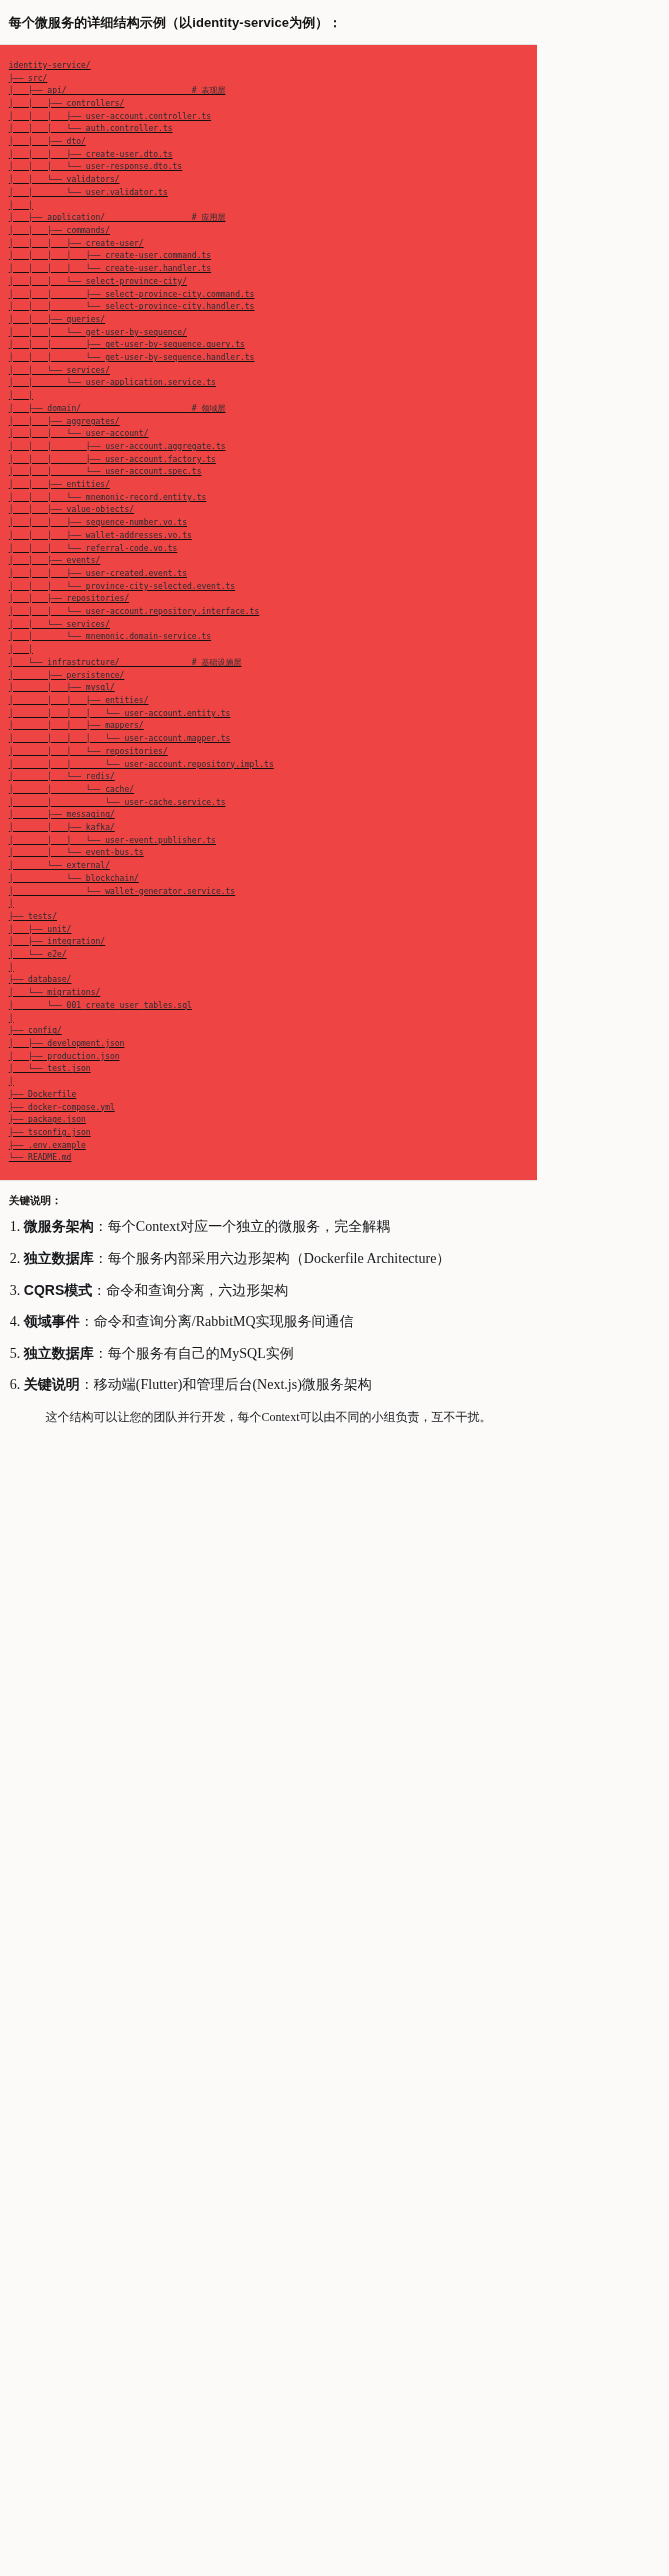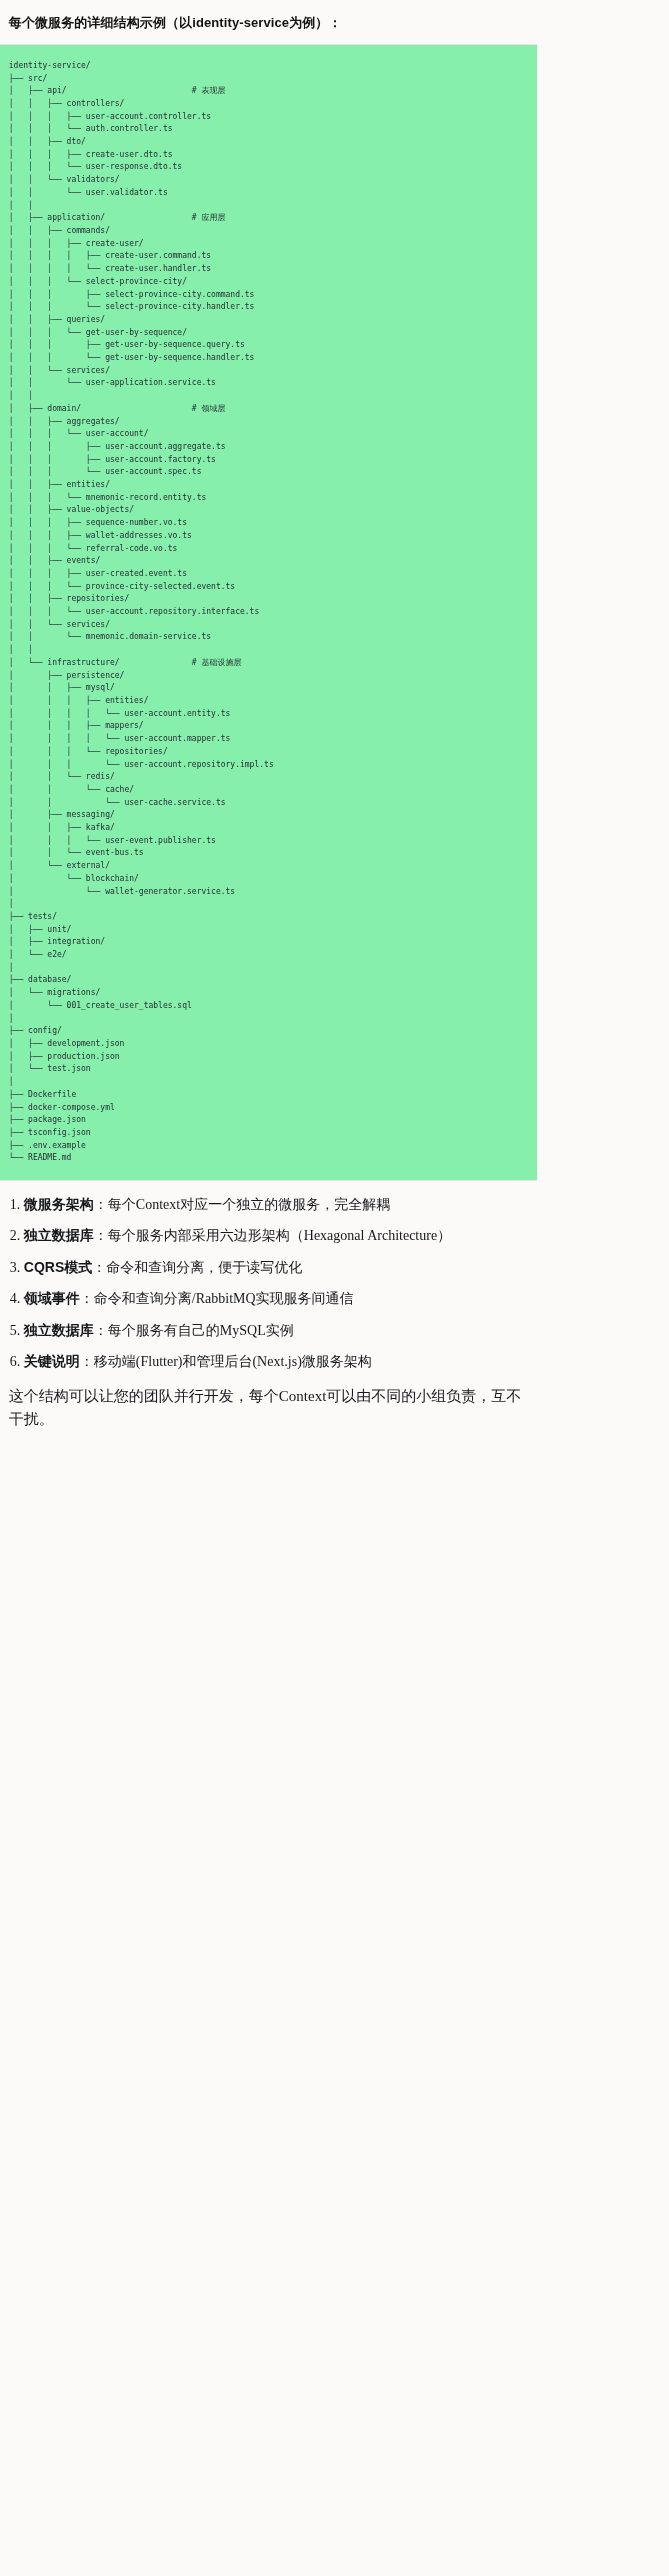--- a/index.html
+++ b/index.html
@@ -33,22 +33,23 @@
     line-height: 1.35;
     color: #121212;
     letter-spacing: 0.1px;
     margin: 0;
   }
 
   
   .tree-block {
     padding: 15px 8.8px 15px 8.8px;
     border-bottom: 0.6px solid #e6e4e0;
-    background: #86efac;
+    background: #ef4444;
     overflow: hidden;
+    text-decoration: underline;
   }
   pre.tree {
     margin: 0;
     font-family: "DejaVu Sans Mono", "Liberation Mono", monospace;
     font-size: 8px;
     line-height: 12.7px;
     color: #262b31;
     white-space: pre;
     letter-spacing: 0px;
     tab-size: 4;
@@ -80,24 +81,25 @@
   .kp-term {
     font-family: "Liberation Sans", "DejaVu Sans", sans-serif;
     font-weight: bold;
   }
   .kp-desc { }
 
   .footnote-section {
     padding: 2.5px 8.8px 12.5px 8.8px;
   }
   .footnote {
-    font-size: 15px;
+    font-size: 12px;
     line-height: 1.55;
     color: #16181c;
     margin: 0;
+    text-align: center;
   }
 </style>
 </head>
 <body>
 
 <div class="page">
 
   <div class="header-section">
     <h1 class="page-title">每个微服务的详细结构示例（以identity-service为例）：</h1>
   </div>
@@ -186,29 +188,30 @@
 │
 ├── Dockerfile
 ├── docker-compose.yml
 ├── package.json
 ├── tsconfig.json
 ├── .env.example
 └── README.md</pre>
   </div>
 
   <div class="keypoints-section">
+    <h2 class="keypoints-title">关键说明：</h2>
     <ol class="keypoints">
       <li>
         <span class="kp-term">微服务架构</span><span class="kp-sep">：</span><span class="kp-desc">每个Context对应一个独立的微服务，完全解耦</span>
       </li>
       <li>
-        <span class="kp-term">独立数据库</span><span class="kp-sep">：</span><span class="kp-desc">每个服务内部采用六边形架构（Hexagonal Architecture）</span>
-      </li>
-      <li>
-        <span class="kp-term">CQRS模式</span><span class="kp-sep">：</span><span class="kp-desc">命令和查询分离，便于读写优化</span>
+        <span class="kp-term">独立数据库</span><span class="kp-sep">：</span><span class="kp-desc">每个服务内部采用六边形架构（Dockerfile Architecture）</span>
+      </li>
+      <li>
+        <span class="kp-term">CQRS模式</span><span class="kp-sep">：</span><span class="kp-desc">命令和查询分离，六边形架构</span>
       </li>
       <li>
         <span class="kp-term">领域事件</span><span class="kp-sep">：</span><span class="kp-desc">命令和查询分离/RabbitMQ实现服务间通信</span>
       </li>
       <li>
         <span class="kp-term">独立数据库</span><span class="kp-sep">：</span><span class="kp-desc">每个服务有自己的MySQL实例</span>
       </li>
       <li>
         <span class="kp-term">关键说明</span><span class="kp-sep">：</span><span class="kp-desc">移动端(Flutter)和管理后台(Next.js)微服务架构</span>
       </li>

